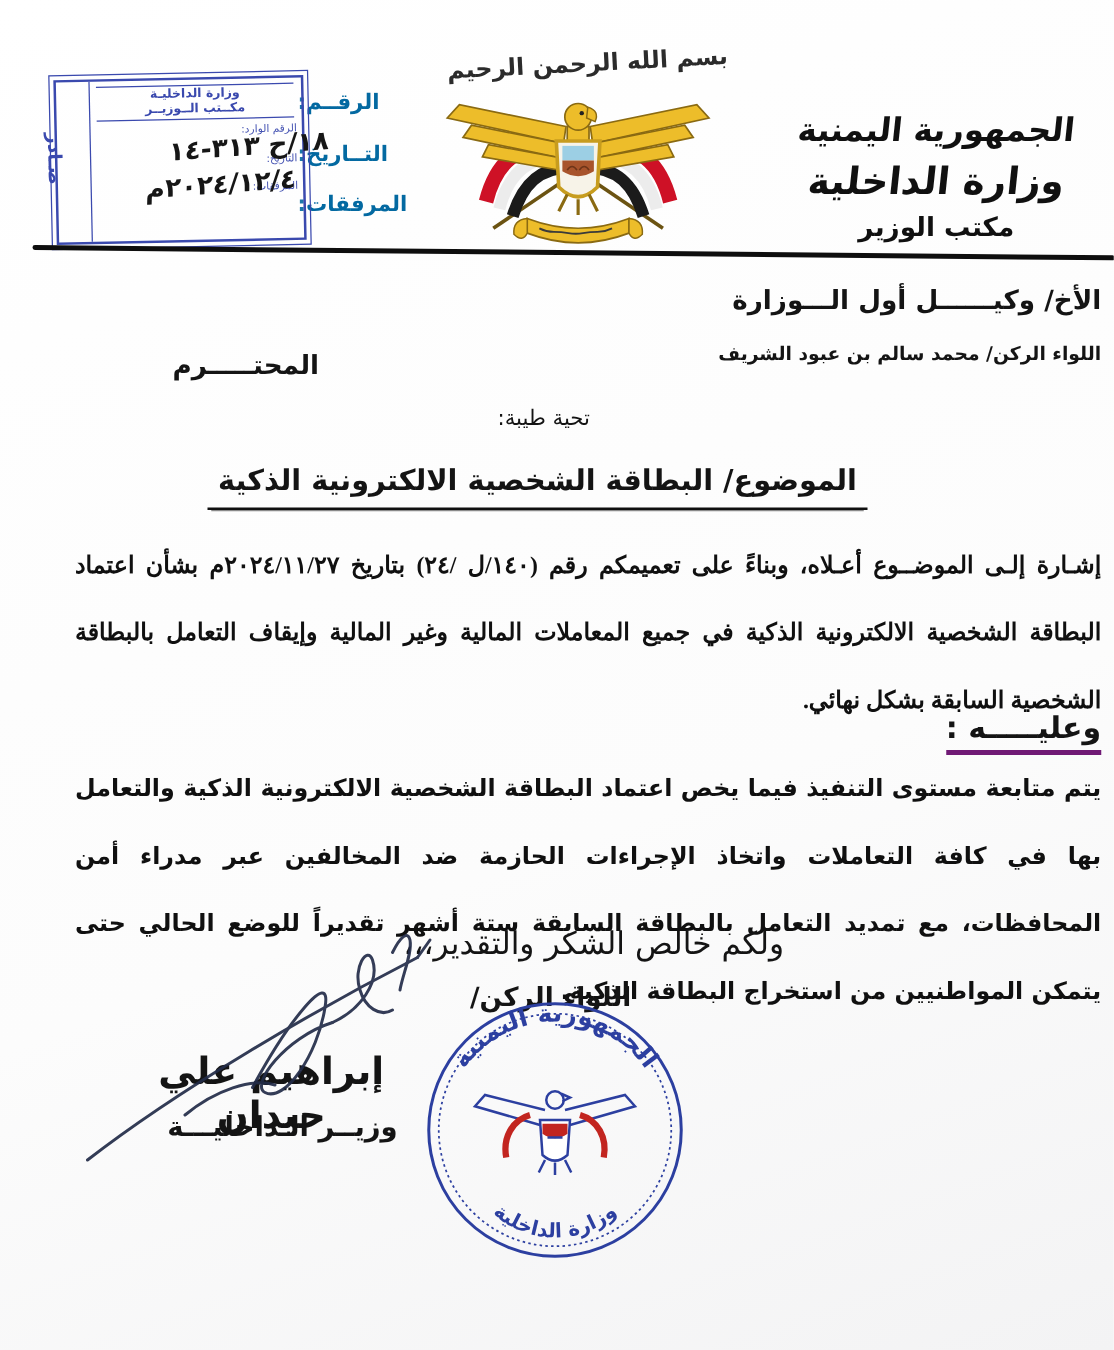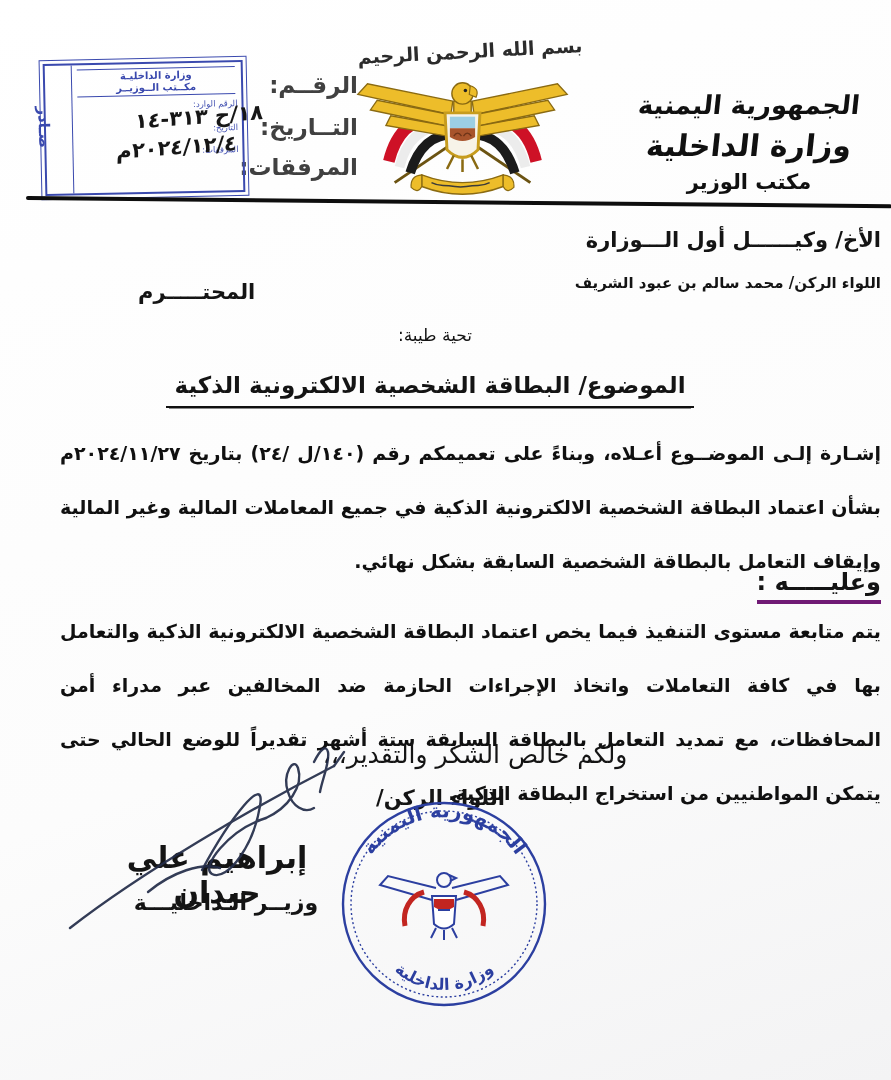--- a/index.html
+++ b/index.html
@@ -11,21 +11,21 @@
   }
   .abs{position:absolute;}
   .bold{font-weight:bold;}
   
   .bismillah{left:330px;top:40px;width:280px;text-align:center;font-size:19px;font-weight:600;
     color:#2b2b2b;transform:rotate(-3deg);letter-spacing:1px;}
   .letterhead{right:6px;width:272px;text-align:center;color:#101010;}
   .lh1{top:90px;font-size:26px;font-weight:bold;transform:skewX(-6deg);}
   .lh2{top:128px;font-size:30px;font-weight:bold;transform:skewX(-6deg);}
   .lh3{top:170px;font-size:21px;font-weight:bold;}
-  .ref-label{font-size:23px;font-weight:bold;width:120px;left:238px;text-align:right;color:#404040;}
+  .ref-label{font-size:17px;font-weight:bold;width:120px;left:238px;text-align:left;color:#0369a1;}
   .rule{left:26px;top:196px;width:866px;height:4px;background:#0e0e0e;
     transform:rotate(0.55deg);transform-origin:left center;border-radius:2px;}
   
   .stampbox{left:44px;top:62px;width:196px;height:128px;transform:rotate(-1.2deg);
     border:2px solid #3a49ae;outline:1px solid #3a49ae;outline-offset:3px;
     color:#3a49ae;background:rgba(255,255,255,0.1);}
   .stampbox .side{position:absolute;left:0;top:0;bottom:0;width:26px;border-left:0;
     border-right:1.5px solid #3a49ae;}
   .stampbox .side span{position:absolute;left:-23px;top:52px;transform:rotate(90deg);
     font-size:15px;font-weight:bold;letter-spacing:6px;white-space:nowrap;}
@@ -40,21 +40,21 @@
   .addr1{right:10px;top:228px;font-size:21px;font-weight:bold;}
   .addr2{right:10px;top:274px;font-size:15px;font-weight:bold;}
   .honorific{left:138px;top:280px;font-size:21px;font-weight:bold;}
   .greeting{left:398px;top:325px;font-size:17px;font-weight:500;}
   
   .subjectwrap{left:0;top:372px;width:860px;text-align:center;}
   .subject{display:inline-block;font-size:23px;font-weight:bold;
     border-bottom:2.5px solid #101010;padding:0 8px 8px;box-shadow:0 4px 0 -3px #8a8a8a;}
   .para{right:10px;left:60px;font-size:19px;font-weight:bold;line-height:2.85;
     text-align:justify;color:#101010;}
-  .p1{top:426px;}
+  .p1{top:426px;font-family:Liberation Serif, serif;}
   .p2{top:604px;}
   .transition{right:10px;top:568px;font-size:24px;font-weight:bold;
     border-bottom:4px solid #701a75;padding-bottom:4px;}
   .closing{left:300px;top:740px;width:350px;text-align:center;font-size:25px;font-weight:500;}
   
   .sig-rank{left:345px;top:786px;width:160px;font-size:21px;font-weight:bold;}
   .sig-name{left:92px;top:840px;width:250px;text-align:center;font-size:30px;font-weight:bold;}
   .sig-title{left:126px;top:890px;width:200px;text-align:center;font-size:22px;font-weight:bold;}
   svg{display:block;}
 </style>

